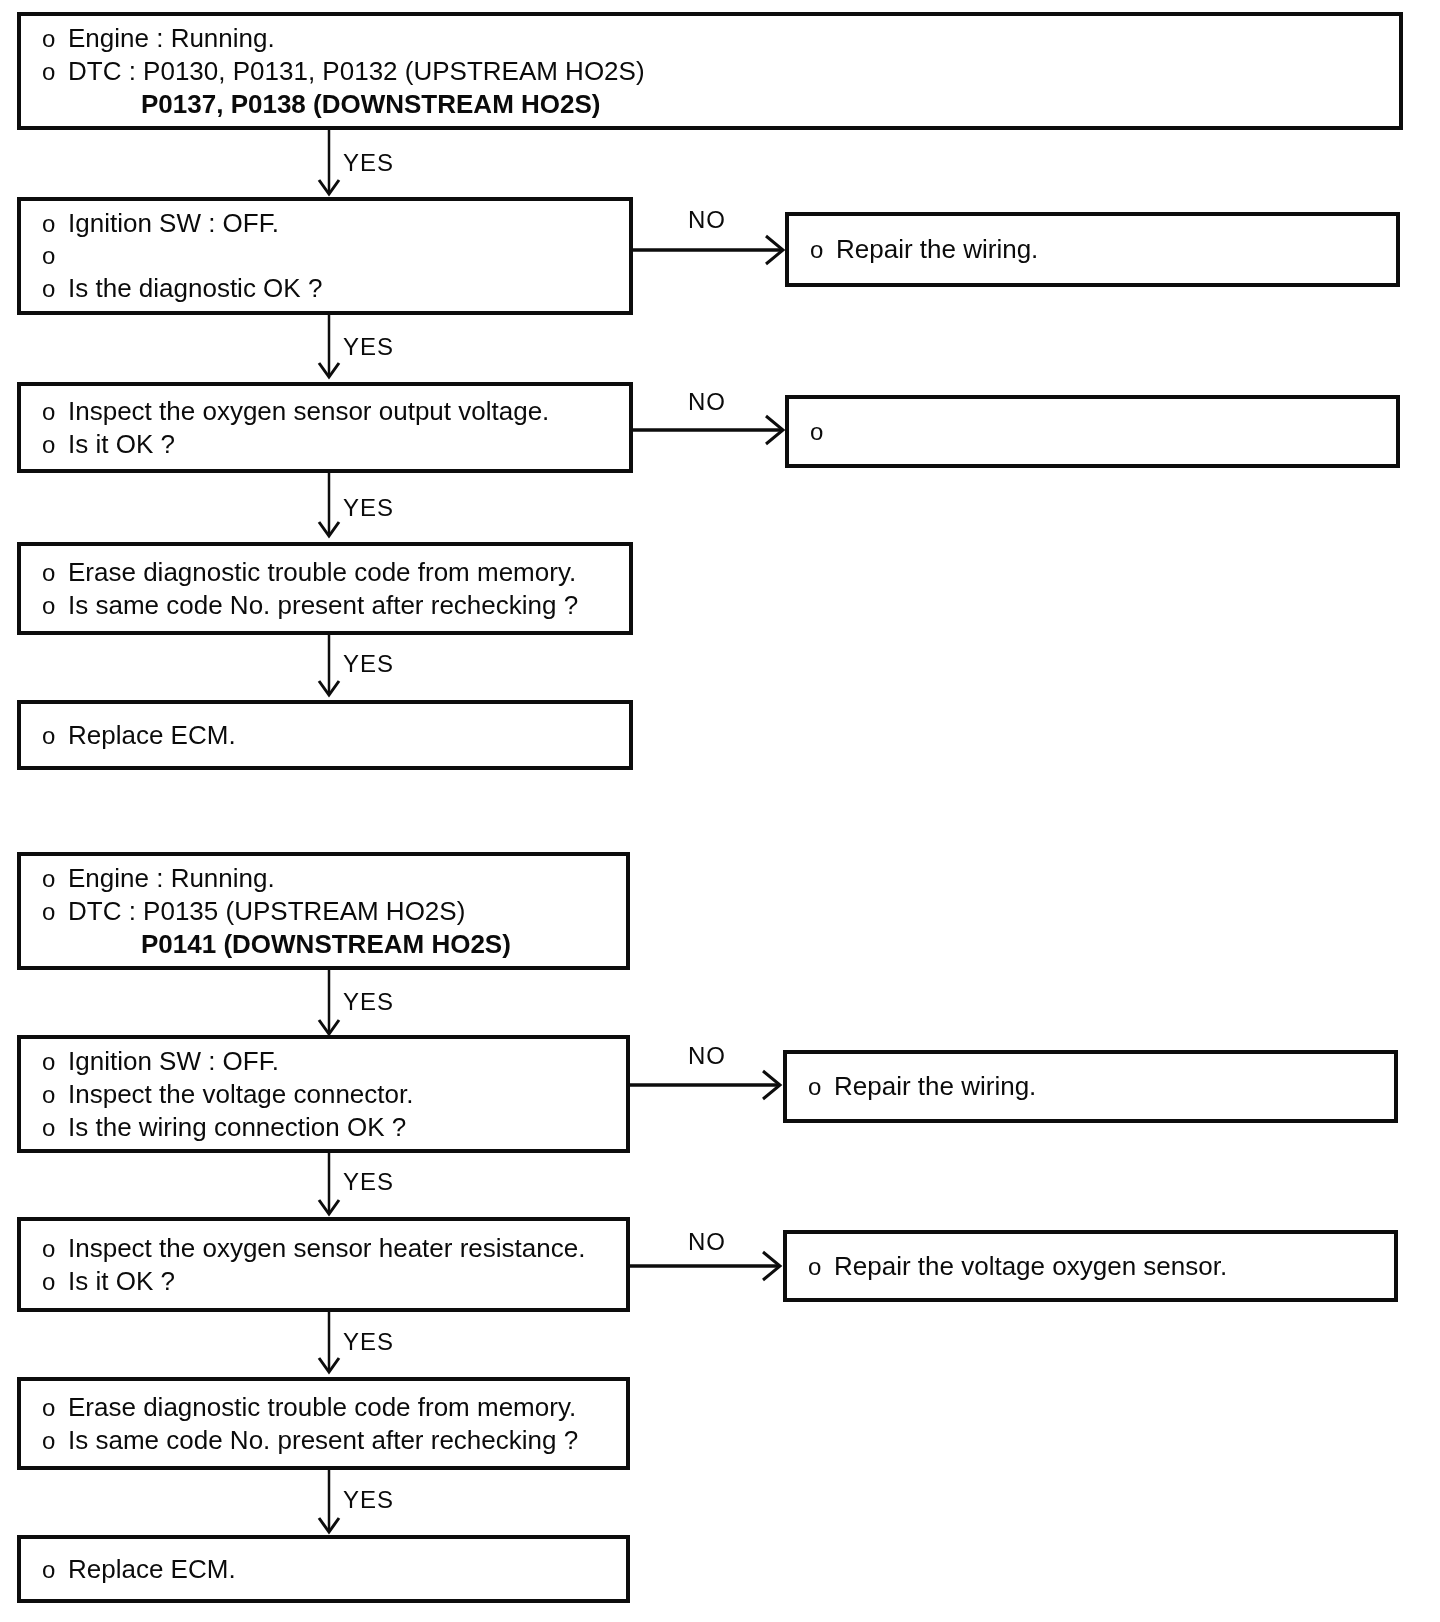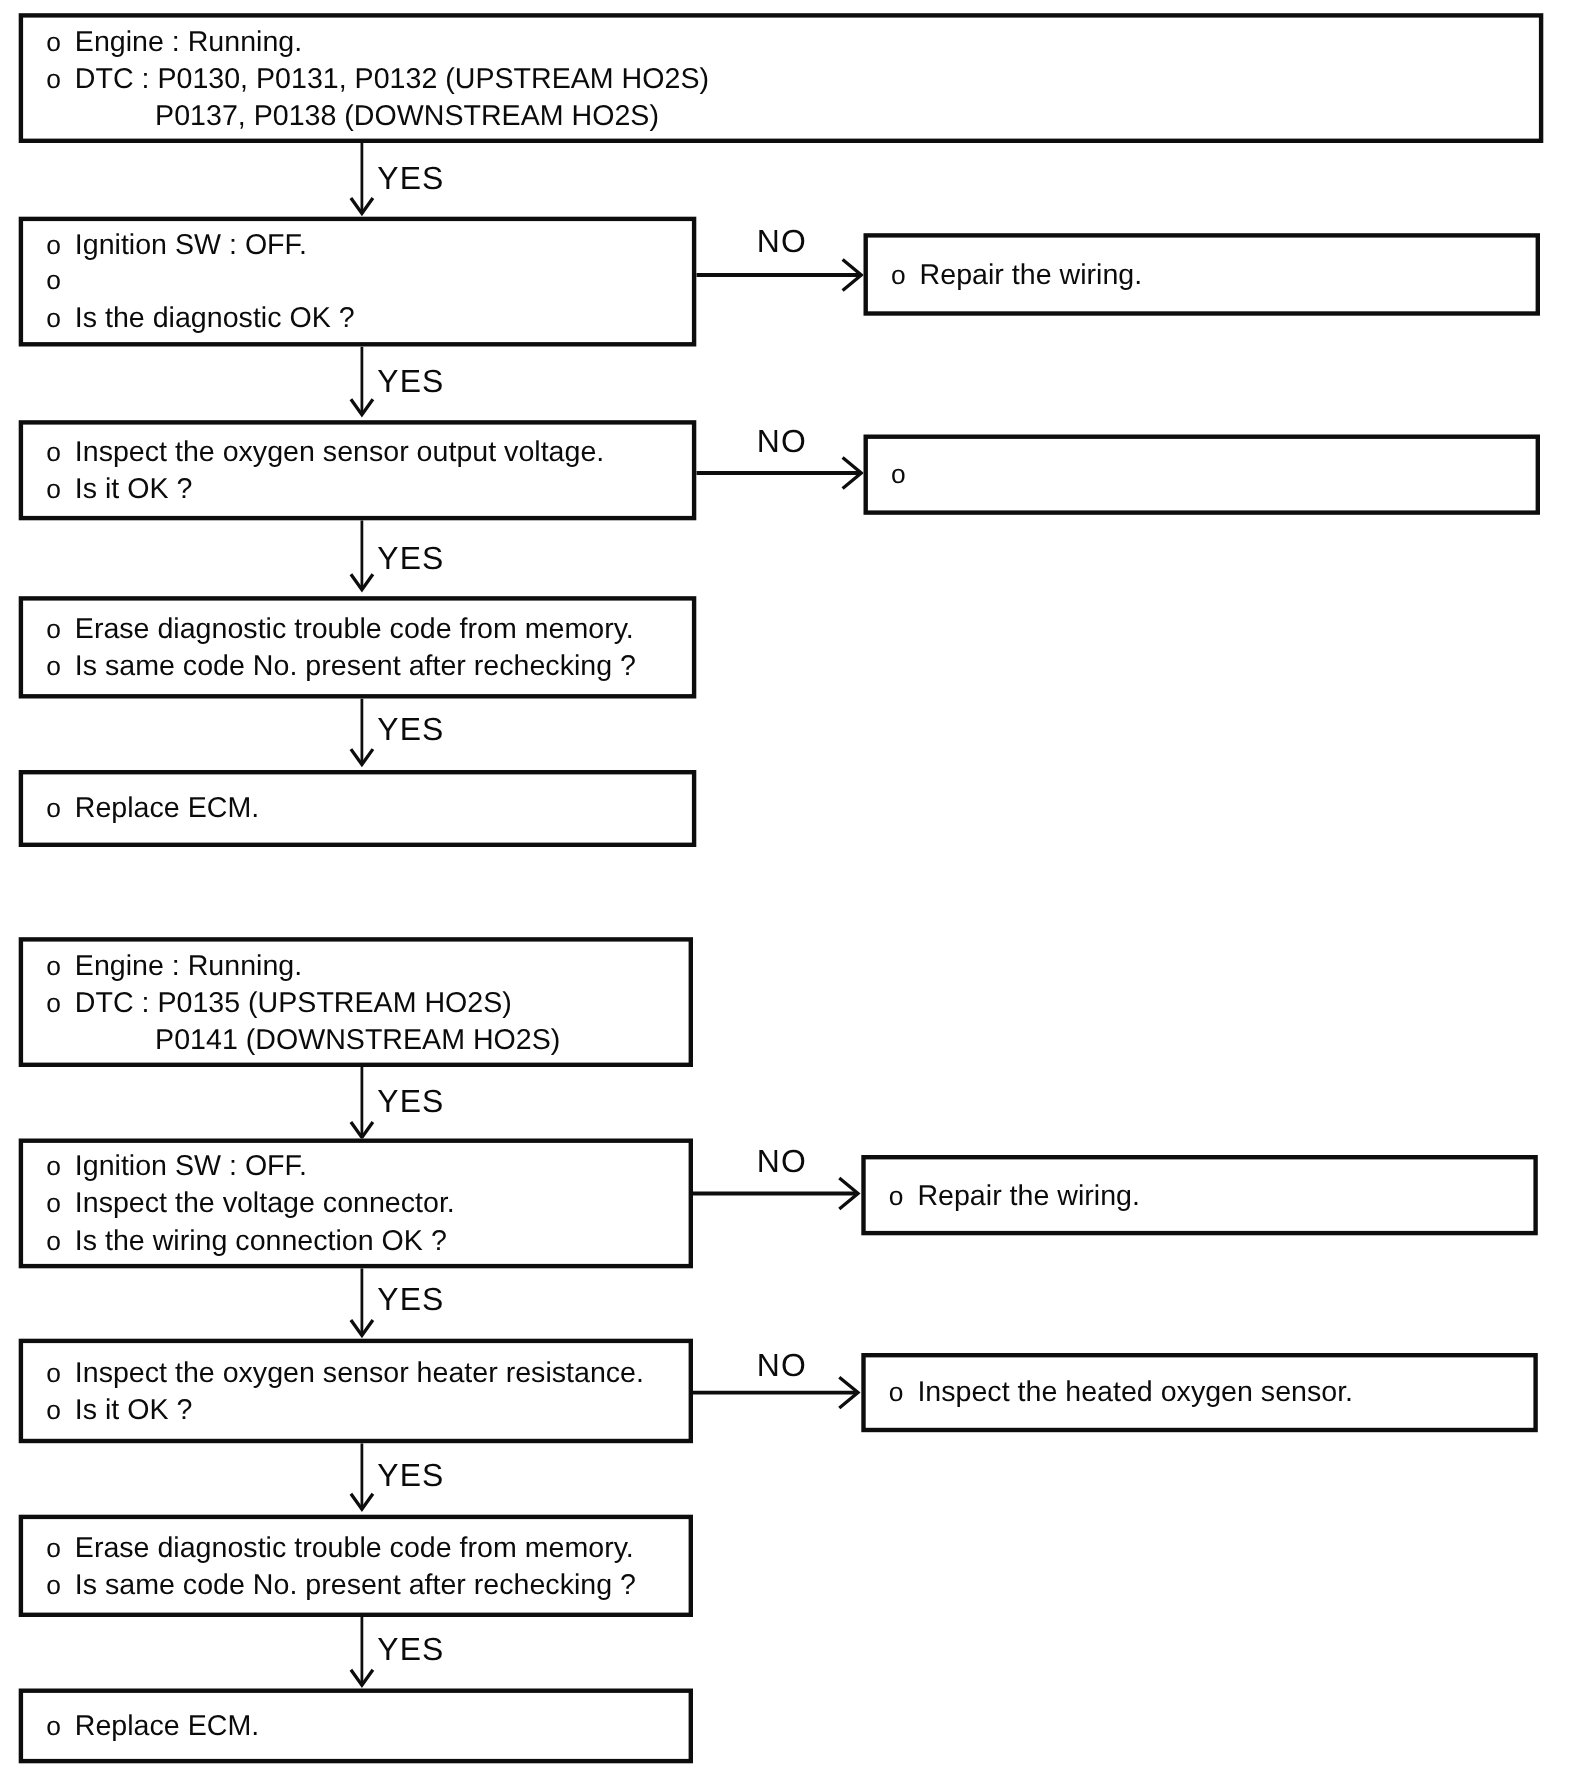--- a/index.html
+++ b/index.html
@@ -29,26 +29,27 @@
     padding-left:17px;
     white-space:nowrap;
   }
   .line .bullet{
     width:26px;
     flex:none;
     font-size:24px;
   }
   .line.indent{
     padding-left:116px;
+    font-weight:bold;
   }
   .arrow{position:absolute;}
   .arrow line, .arrow polyline{stroke:#0d0d0d;fill:none;}
   .lbl{
     position:absolute;
-    font-size:29px;
+    font-size:24px;
     line-height:28px;
     letter-spacing:1px;
     white-space:nowrap;
   }
 </style>
 </head>
 <body>
 
 <div id="page">
 
@@ -231,21 +232,21 @@
 
     <svg class="arrow" style="left:628px;top:1249px;" width="158" height="34">
       <line x1="0" y1="17" x2="150" y2="17" stroke-width="3.5"></line>
       <polyline points="135,3 152,17 135,31" stroke-width="3"></polyline>
     </svg>
     <div class="lbl" style="left:688px;top:1228px;">NO</div>
 
     <div class="box" style="left:783px;top:1230px;width:615px;height:72px;">
       <div class="line">
           <span class="bullet">o</span>
-          <span>Inspect the heated oxygen sensor.</span>
+          <span>Repair the voltage oxygen sensor.</span>
         </div>
     </div>
 
     <svg class="arrow" style="left:317px;top:1312px;" width="24" height="63">
       <line x1="12" y1="0" x2="12" y2="60" stroke-width="2.5"></line>
       <polyline points="2,46 12,60 22,46" stroke-width="3"></polyline>
     </svg>
     <div class="lbl" style="left:343px;top:1328px;">YES</div>
 
     <div class="box" style="left:17px;top:1377px;width:613px;height:93px;">

